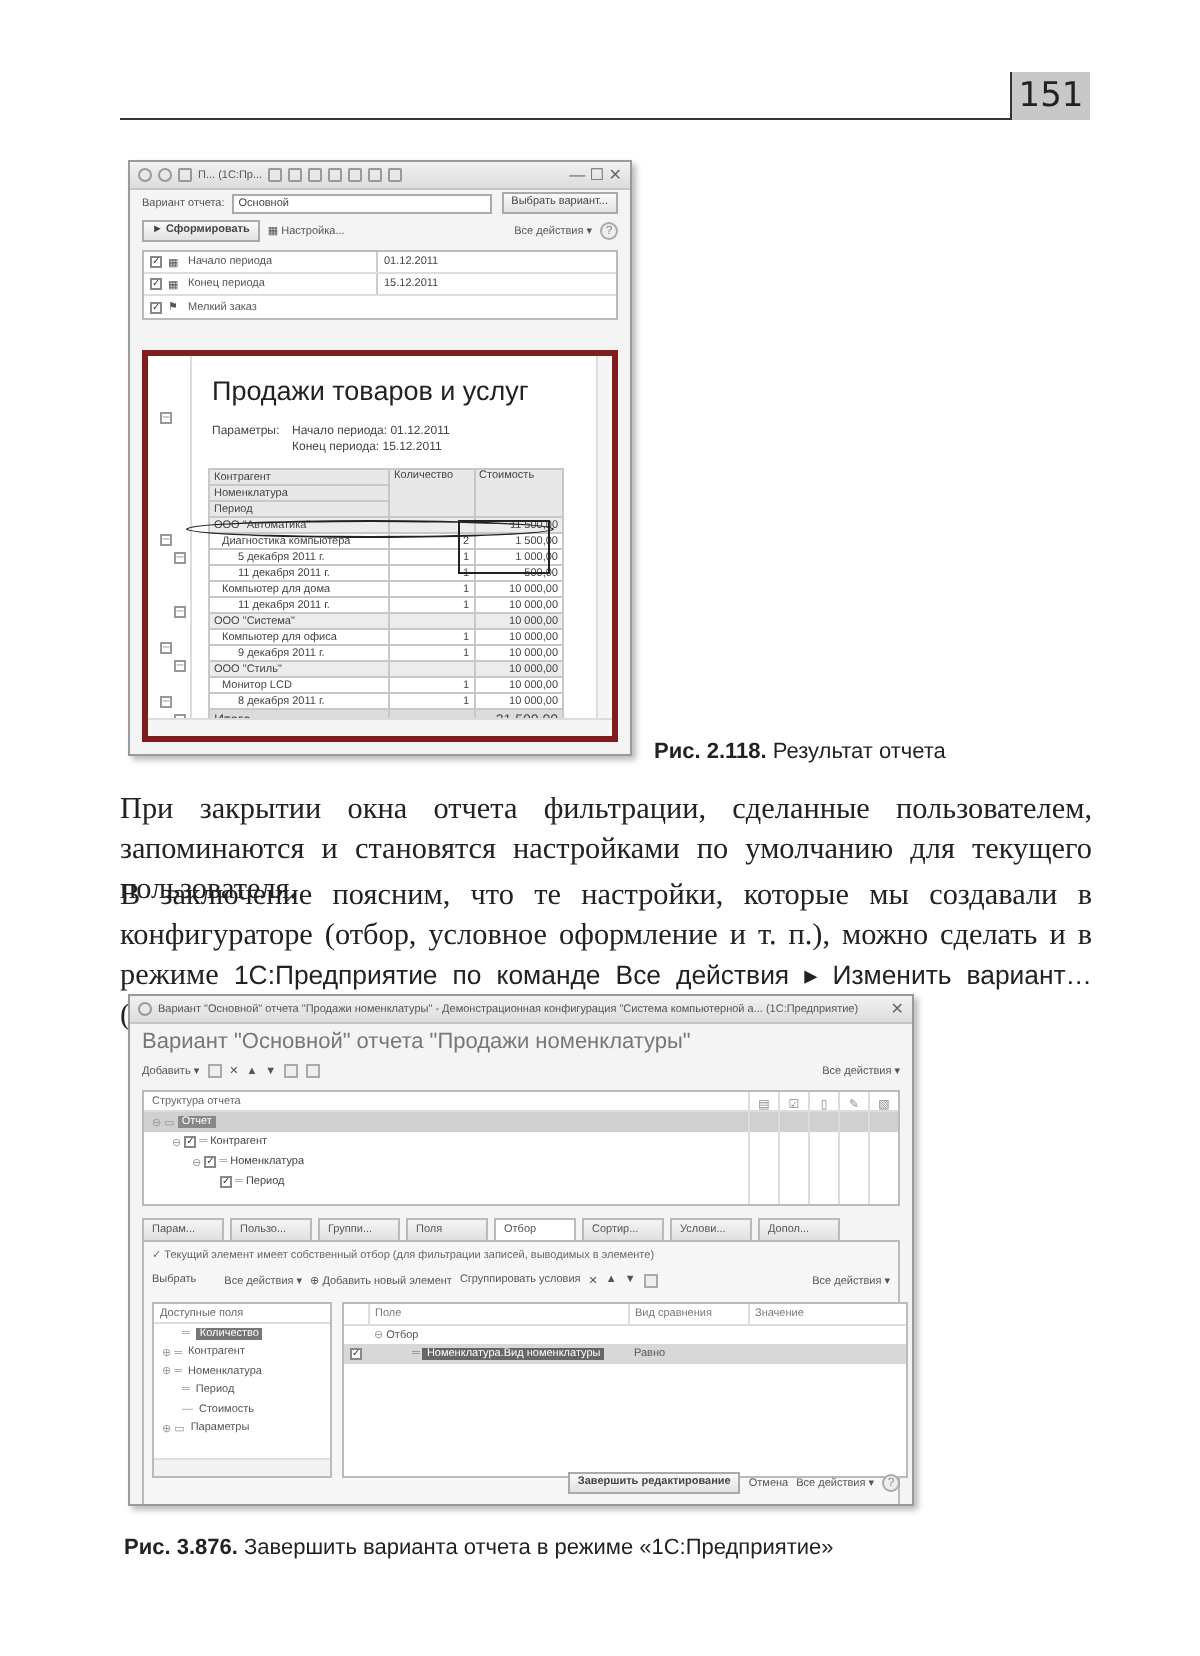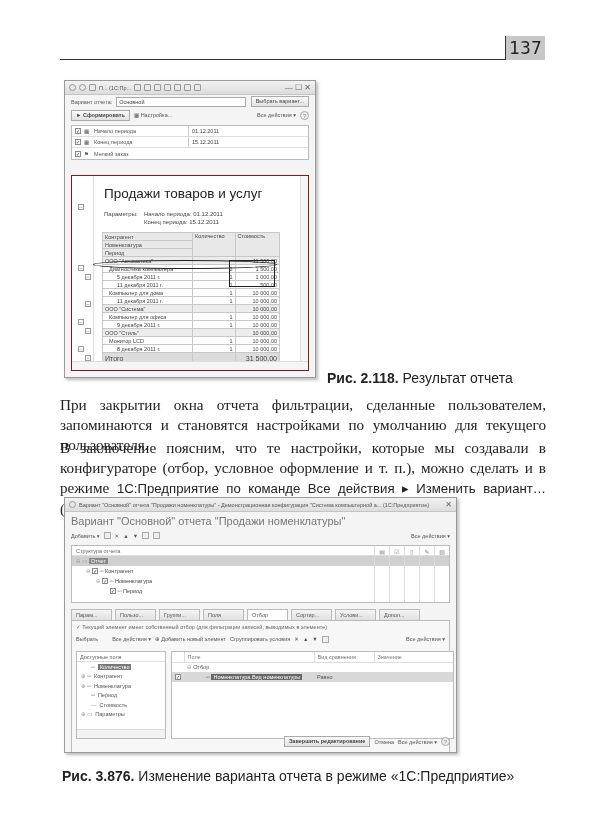--- a/index.html
+++ b/index.html
@@ -29,39 +29,39 @@
 
   
   #win1 { left: 64px; top: 80px; width: 252px; height: 298px; }
   .params { margin: 3px 6px; border: 1px solid #bbb; background: #fff; }
   .params .prow { display: flex; height: 11px; border-bottom: 1px solid #ddd; align-items: center; font-size: 5.5px; }
   .params .prow:last-child { border-bottom: none; }
   .params .c1 { width: 12px; padding-left: 3px; }
   .params .c2 { width: 10px; }
   .params .c3 { width: 94px; color: #555; }
   .params .c4 { flex: 1; border-left: 1px solid #ccc; padding-left: 3px; color: #444; height: 100%; line-height: 10px; }
-  .report { position: absolute; left: 6px; top: 94px; width: 238px; height: 196px; background: #fff; border: 1px solid #7f1d1d; }
+  .report { position: absolute; left: 6px; top: 94px; width: 238px; height: 196px; background: #fff; border: 3px solid #7f1d1d; }
   .rep-gutter { position: absolute; left: 0; top: 0; width: 22px; height: 100%; border-right: 1px solid #ddd; }
   .rep-vscroll { position: absolute; right: 0; top: 0; width: 8px; height: 186px; border-left: 1px solid #ddd; background: #f5f5f5; }
   .rep-hscroll { position: absolute; left: 0; bottom: 0; width: 100%; height: 9px; border-top: 1px solid #ddd; background: #f5f5f5; }
   .rep-title { position: absolute; left: 32px; top: 10px; font-size: 13.5px; color: #222; font-weight: normal; white-space: nowrap; }
   .rep-params { position: absolute; left: 32px; top: 34px; font-size: 6px; color: #444; line-height: 8px; }
   .rep-params .lbl { display: inline-block; width: 40px; }
   .rep-params .ind { padding-left: 40px; }
   .grid { position: absolute; left: 30px; top: 56px; width: 178px; border-collapse: collapse; font-size: 5.5px; }
   .grid td { border: 1px solid #c8c8c8; height: 8px; padding: 0 2px; color: #444; white-space: nowrap; }
   .grid .hdr td { background: #e8e8e8; }
   .grid .num { text-align: right; }
   .grid .g1 td { background: #ececec; }
   .grid .tot td { background: #dcdcdc; font-size: 7px; height: 11px; }
   .ellipse { position: absolute; left: 28px; top: 183px; width: 184px; height: 9px; border: 1.5px solid #222; border-radius: 50%; }
   .boxhl { position: absolute; left: 164px; top: 183px; width: 46px; height: 27px; border: 1.5px solid #222; }
   .tree-mk { position: absolute; width: 6px; height: 6px; border: 1px solid #999; background: #fff; font-size: 6px; line-height: 4px; text-align: center; color: #888; }
 
-  .caption { position: absolute; font-size: 14px; color: #222; white-space: nowrap; }
+  .caption { position: absolute; font-size: 11px; color: #222; white-space: nowrap; }
   .caption b { font-weight: bold; }
 
   .para { position: absolute; left: 60px; width: 486px; font-family: "Liberation Serif", serif; font-size: 15.2px; line-height: 20px; color: #222; text-align: justify; }
   .para .sans { font-family: "Liberation Sans", sans-serif; font-size: 13.2px; }
 
   
   #win2 { left: 64px; top: 497px; width: 393px; height: 256px; }
   .struct { margin: 3px 6px 0; border: 1px solid #bbb; background: #fff; height: 58px; position: relative; }
   .struct .shdr { height: 10px; border-bottom: 1px solid #ddd; font-size: 5.5px; padding: 2px 4px; color: #666; }
   .struct .srow { height: 10px; font-size: 5.5px; display: flex; align-items: center; color: #444; }
@@ -85,21 +85,21 @@
   .filter .fh td { border-bottom: 1px solid #ddd; border-left: 1px solid #ddd; color: #777; }
   .filter .fsel td { background: #d8d8d8; }
   .filter .hl { background: #666; color: #fff; padding: 0 2px; }
   .bottom-bar { position: absolute; right: 6px; bottom: 5px; display: flex; align-items: center; gap: 4px; }
   .mini-ic { display: inline-block; width: 7px; height: 7px; border: 1px solid #aaa; background: #eee; }
 </style>
 </head>
 <body>
 
 <div class="run-head">
-  <span class="pg">137</span>
+  <span class="pg">151</span>
 </div>
 
 <div class="win" id="win1">
   <div class="titlebar">
     <span class="tb-ic tb-round"></span>
     <span class="tb-ic tb-round"></span>
     <span class="tb-ic"></span>
     <span class="title-text">П... (1С:Пр...</span>
     <span class="tb-ic"></span>
     <span class="tb-ic"></span>
@@ -378,14 +378,14 @@
   </div>
   <div class="bottom-bar">
     <span class="btn bold">Завершить редактирование</span>
     <span class="link">Отмена</span>
     <span class="link">Все действия ▾</span>
     <span class="help">?</span>
   </div>
 </div>
 
 <div class="caption" style="left:62px; top:768px;">
-  <b>Рис. 3.876.</b> <span>Изменение варианта отчета в  режиме «1С:Предприятие»</span>
+  <b>Рис. 3.876.</b> <span>Завершить варианта отчета в  режиме «1С:Предприятие»</span>
 </div>
 
 </body></html>

